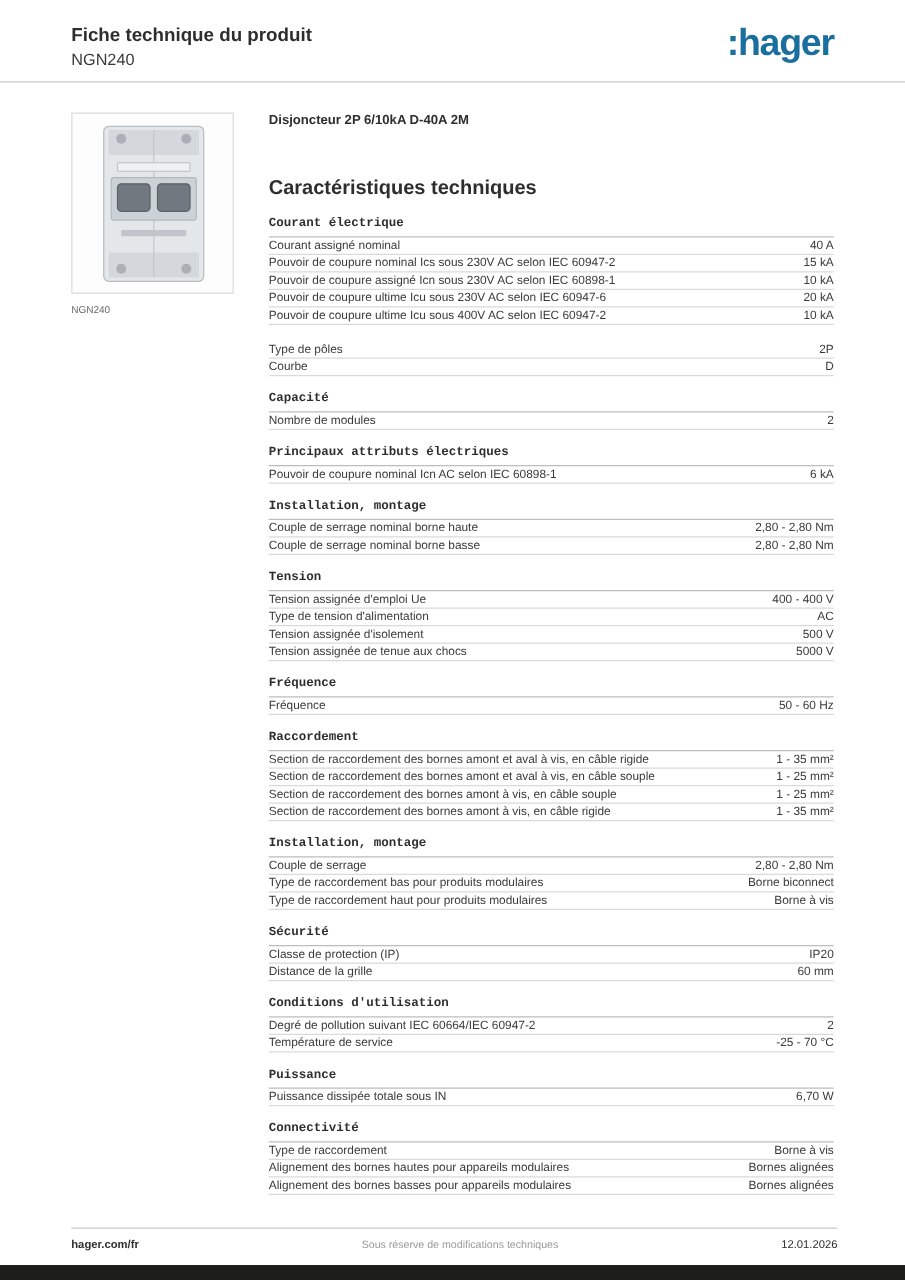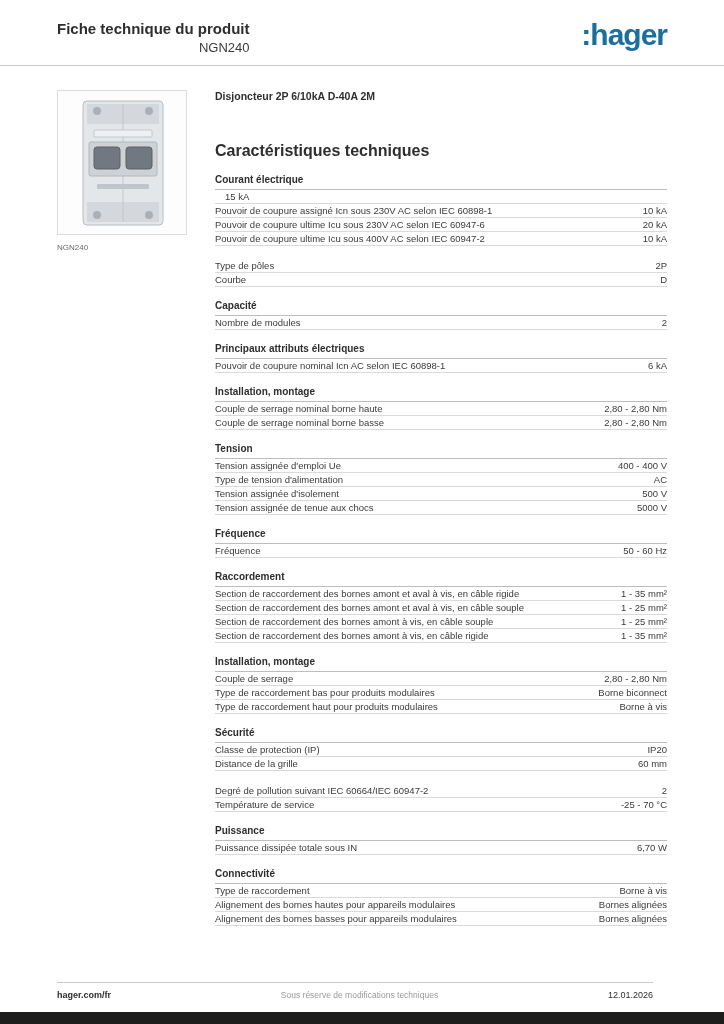--- a/index.html
+++ b/index.html
@@ -2,48 +2,48 @@
 <html><head>
 <meta charset="utf-8">
 <style>
   * { margin:0; padding:0; box-sizing:border-box; }
   html,body { background:#ffffff; }
   body { font-family:"Liberation Sans", sans-serif; color:#3a3a3a; }
   .page { position:relative; width:724px; height:1024px; background:#fff; overflow:hidden; }
 
   
   .header { display:flex; justify-content:space-between; align-items:flex-start;
-            padding:20px 57px 10px 57px; border-bottom:1px solid #c9c9c9;text-align:right; }
+            padding:20px 57px 10px 57px; border-bottom:1px solid #c9c9c9; }
   .header-titles .title { font-size:15px; font-weight:bold; color:#2e2e2e; }
   .header-titles .subtitle { font-size:13px; color:#3a3a3a; margin-top:3px; }
   .logo { font-size:30px; font-weight:bold; letter-spacing:-1px; line-height:30px; }
 
   
   .main { display:flex; padding:24px 57px 0 57px; }
   .left-col { width:130px; flex:0 0 130px; }
   .image-box { width:130px; height:145px; border:1px solid #dcdcdc; background:#fdfdfd;
                display:flex; align-items:center; justify-content:center; }
   .image-caption { font-size:8px; color:#6a6a6a; margin-top:8px; }
 
   .right-col { flex:1; margin-left:28px; }
   .product-name { font-size:10.5px; font-weight:bold; color:#2e2e2e; }
   .char-title { font-size:16px; font-weight:bold; color:#2e2e2e; margin-top:40px; }
   .sections { margin-top:14px; }
 
   .section { margin-top:13px; }
   .section:first-child { margin-top:0; }
   .section-title { font-size:10px; font-weight:bold; color:#2e2e2e;
-                   padding-bottom:4px; border-bottom:1px solid #bdbdbd; }
+                   padding-bottom:4px; border-bottom:1px solid #bdbdbd;font-family:Liberation Mono, monospace; }
   .row { display:flex; justify-content:space-between; align-items:center;
          height:14px; border-bottom:1px solid #dadada; font-size:9.5px; }
   .row-label { color:#3a3a3a; white-space:nowrap; }
   .row-value { color:#3a3a3a; text-align:right; white-space:nowrap; padding-left:10px; }
 
   
-  .footer { position:absolute; left:57px; right:71px; bottom:24px;
+  .footer { position:absolute; left:57px; right:54px; bottom:24px;
             border-top:1px solid #c9c9c9; padding-top:7px;
             display:flex; justify-content:space-between; align-items:center; }
   .footer-left { font-size:9px; font-weight:bold; color:#2e2e2e; }
   .footer-center { font-size:8.5px; color:#9a9a9a; }
   .footer-right { font-size:9px; font-weight:normal; color:#2e2e2e; }
   .bottom-bar { position:absolute; left:0; right:0; bottom:0; height:12px; background:#1d1d1b; }
 </style>
 </head>
 <body>
 
@@ -79,20 +79,25 @@
       <div class="image-caption">NGN240</div>
     </div>
 
     <div class="right-col">
       <div class="product-name">Disjoncteur 2P 6/10kA D-40A 2M</div>
       <div class="char-title">Caractéristiques techniques</div>
       <div class="sections">
           <div class="section">
             <div class="section-title">Courant électrique</div>
             <div class="row">
+              <span class="row-label">Courant assigné nominal</span>
+              <span class="row-value">40 A</span>
+            </div>
+            <div class="row">
+              <span class="row-label">Pouvoir de coupure nominal Ics sous 230V AC selon IEC 60947-2</span>
               <span class="row-value">15 kA</span>
             </div>
             <div class="row">
               <span class="row-label">Pouvoir de coupure assigné Icn sous 230V AC selon IEC 60898-1</span>
               <span class="row-value">10 kA</span>
             </div>
             <div class="row">
               <span class="row-label">Pouvoir de coupure ultime Icu sous 230V AC selon IEC 60947-6</span>
               <span class="row-value">20 kA</span>
             </div>
@@ -201,20 +206,21 @@
             <div class="row">
               <span class="row-label">Classe de protection (IP)</span>
               <span class="row-value">IP20</span>
             </div>
             <div class="row">
               <span class="row-label">Distance de la grille</span>
               <span class="row-value">60 mm</span>
             </div>
           </div>
           <div class="section">
+            <div class="section-title">Conditions d'utilisation</div>
             <div class="row">
               <span class="row-label">Degré de pollution suivant IEC 60664/IEC 60947-2</span>
               <span class="row-value">2</span>
             </div>
             <div class="row">
               <span class="row-label">Température de service</span>
               <span class="row-value">-25 - 70 °C</span>
             </div>
           </div>
           <div class="section">

